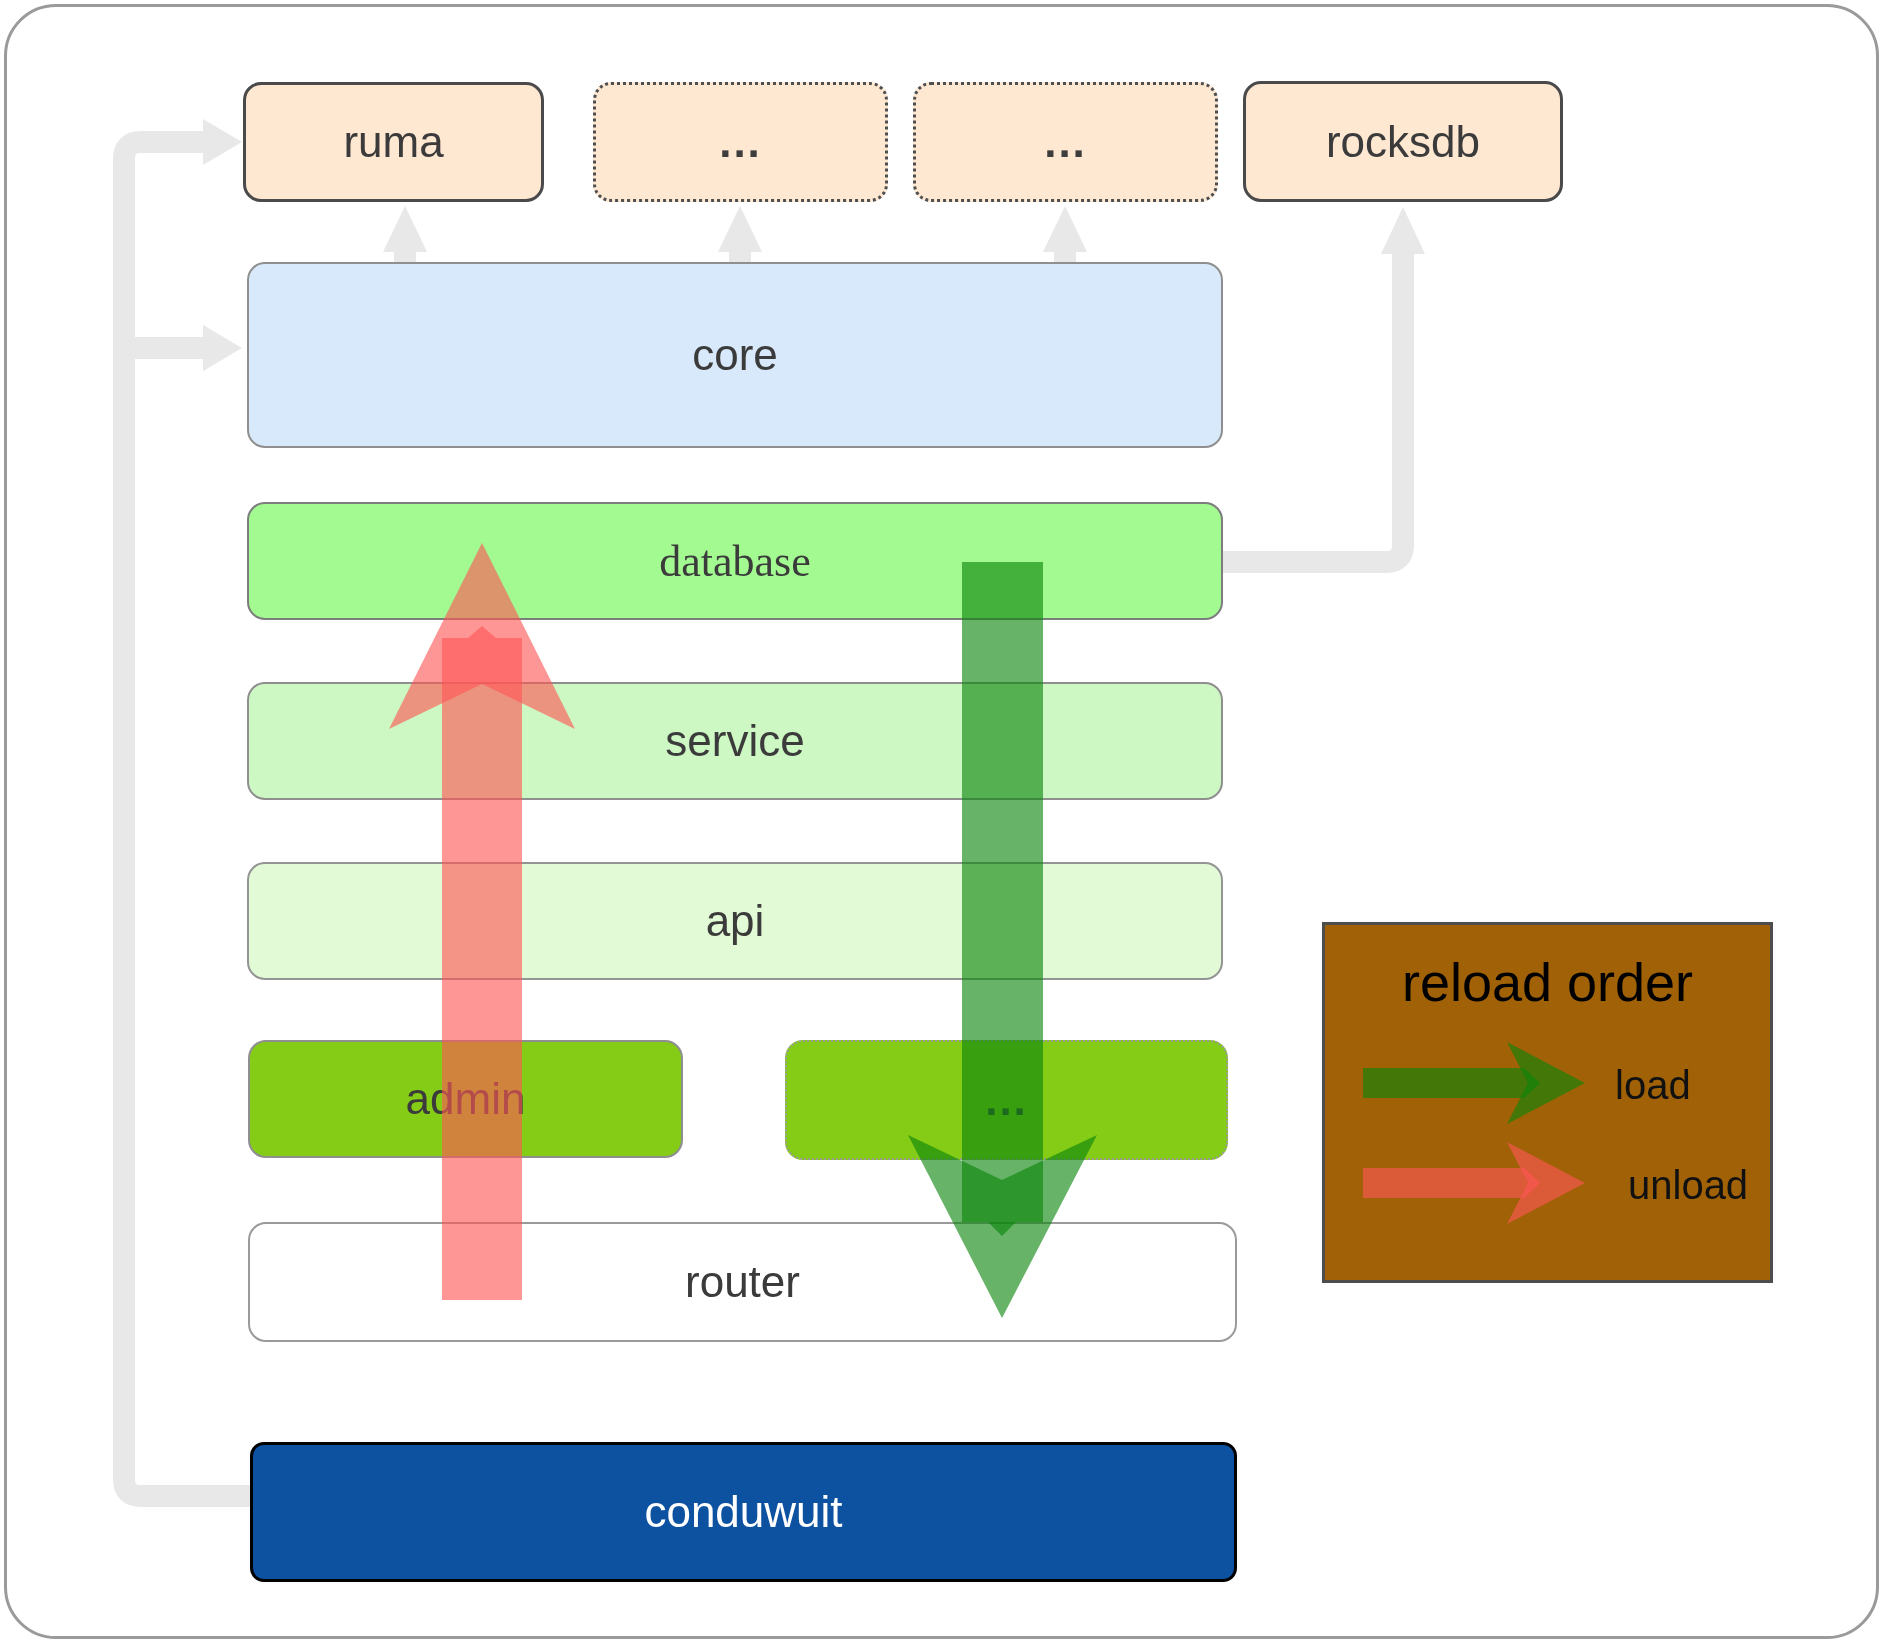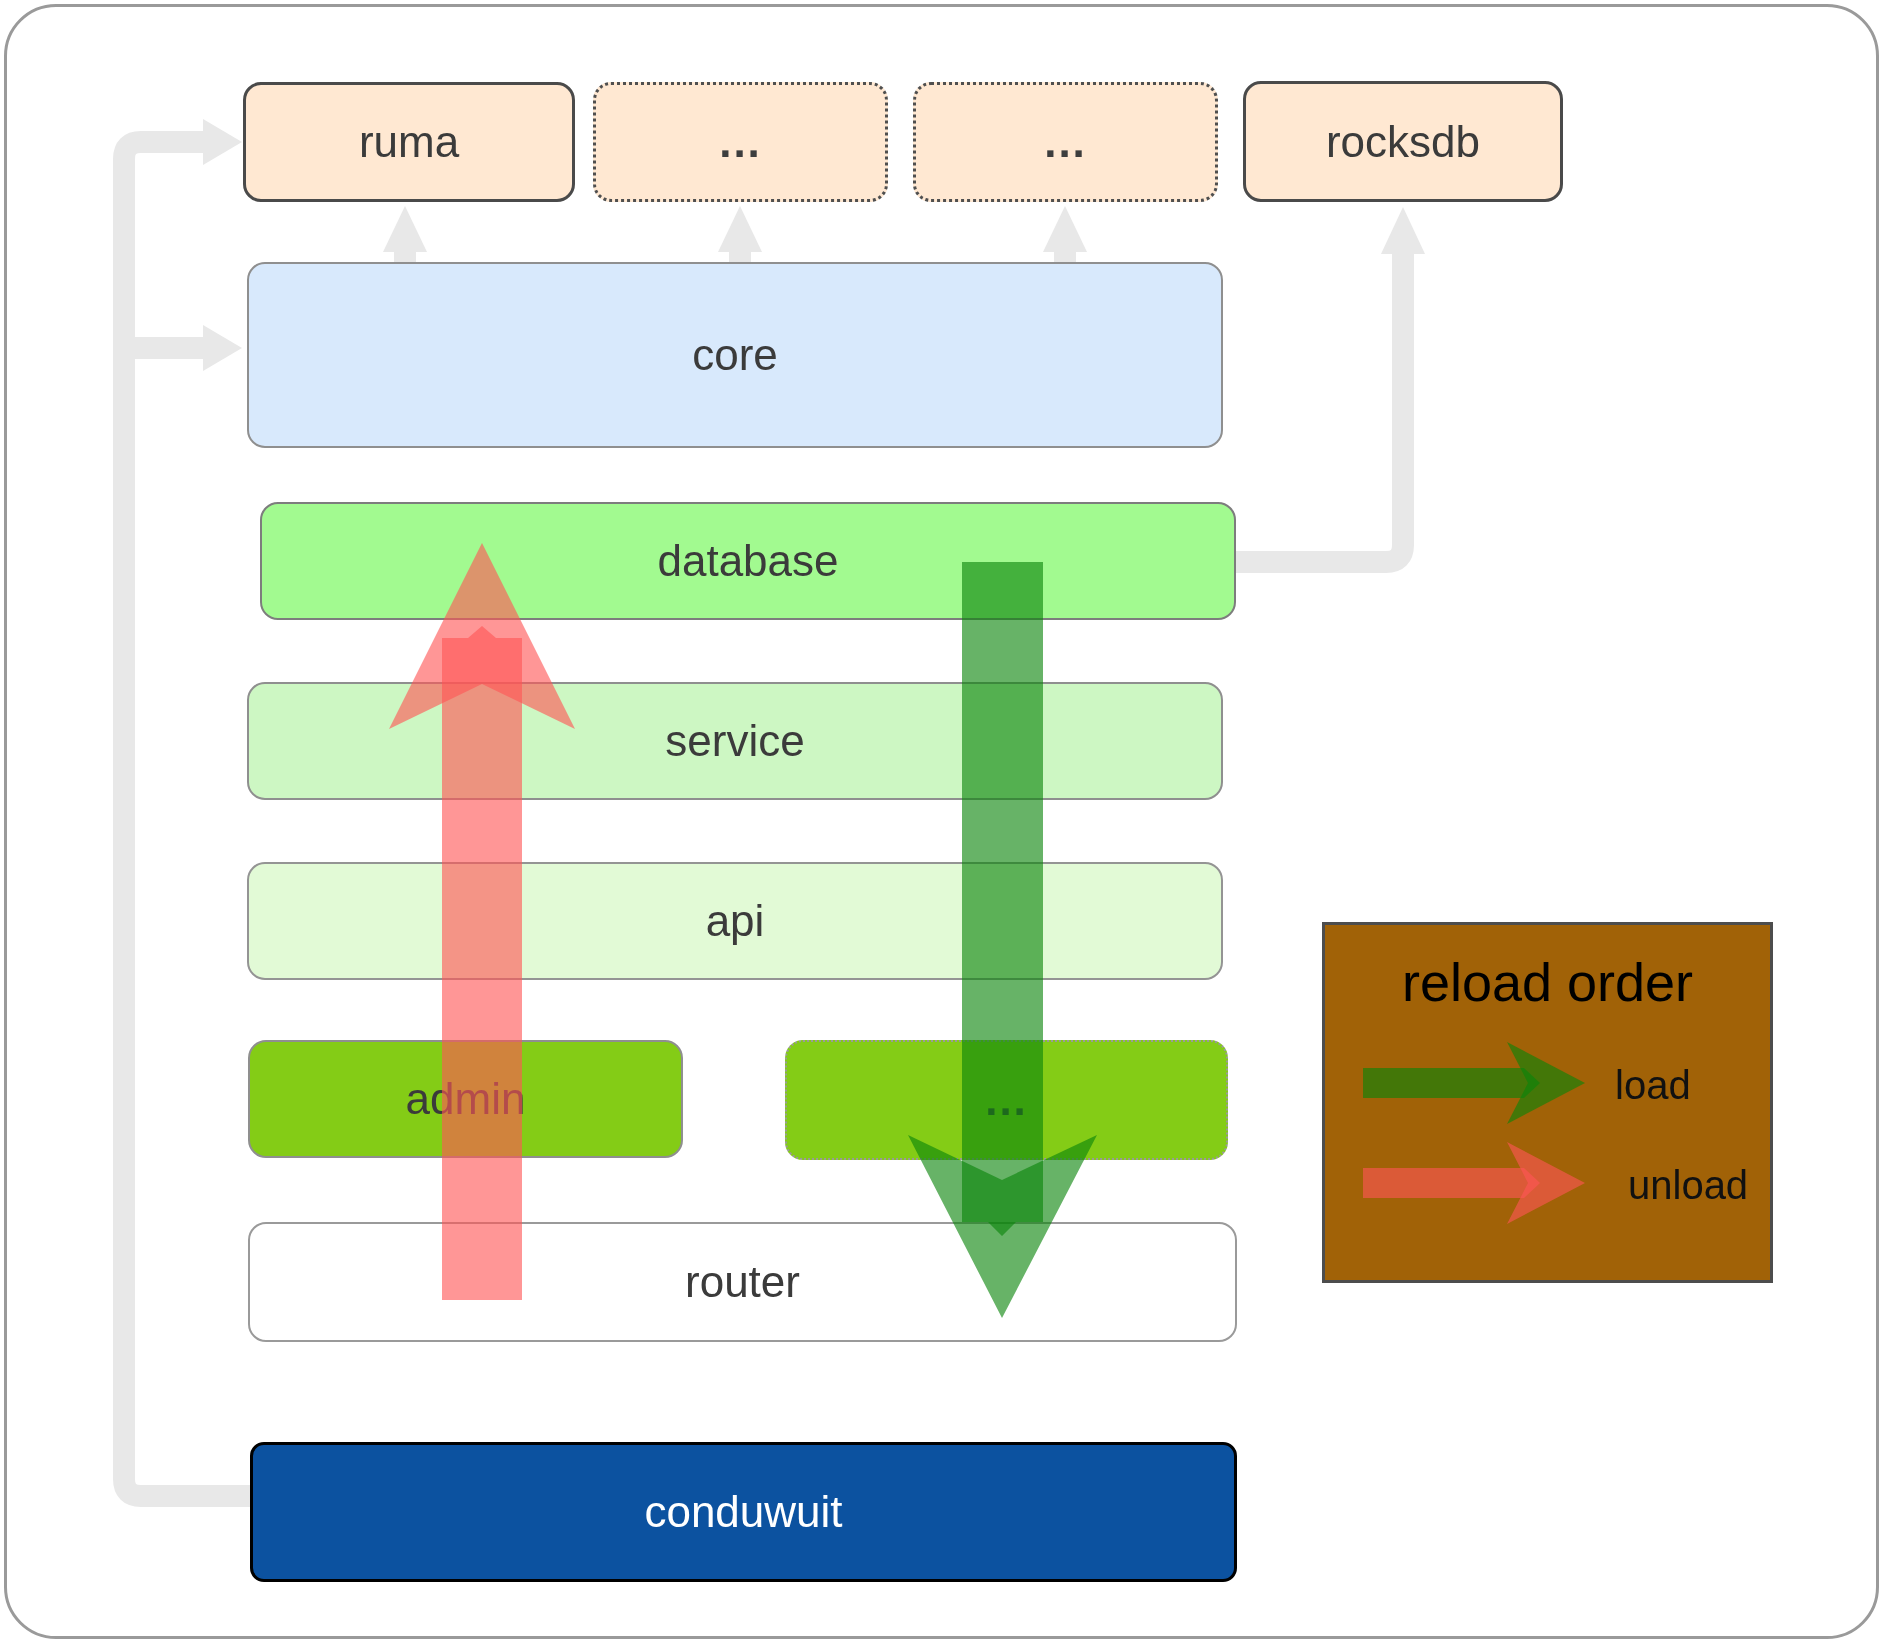--- a/index.html
+++ b/index.html
@@ -66,38 +66,38 @@
     <g fill="#e8e8e8">
       <polygon points="203,119 242,142 203,165"></polygon>
       <polygon points="203,325 242,348 203,371"></polygon>
       <polygon points="383,252 405,206 427,252"></polygon>
       <polygon points="718,252 740,206 762,252"></polygon>
       <polygon points="1043,252 1065,206 1087,252"></polygon>
       <polygon points="1381,254 1403,207 1425,254"></polygon>
     </g>
   </svg>
 
-  <div class="node peach" style="left:243px;top:82px;width:332px;height:120px;">
+  <div class="node peach" style="left:243px;top:82px;width:301px;height:120px;">
     <span>ruma</span>
   </div>
   <div class="node peach dotted" style="left:593px;top:82px;width:295px;height:120px;">
     <span class="dots">...</span>
   </div>
   <div class="node peach dotted" style="left:913px;top:82px;width:305px;height:120px;">
     <span class="dots">...</span>
   </div>
   <div class="node peach" style="left:1243px;top:81px;width:320px;height:121px;">
     <span>rocksdb</span>
   </div>
 
   <div class="node blue" style="left:247px;top:262px;width:976px;height:186px;">
     <span>core</span>
   </div>
 
-  <div class="node green-db" style="left:260px;top:502px;width:976px;height:118px;">
+  <div class="node green-db" style="left:247px;top:502px;width:976px;height:118px;font-family:Liberation Serif, serif;">
     <span>database</span>
   </div>
 
   <div class="node green-service" style="left:247px;top:682px;width:976px;height:118px;">
     <span>service</span>
   </div>
 
   <div class="node green-api" style="left:247px;top:862px;width:976px;height:118px;">
     <span>api</span>
   </div>

